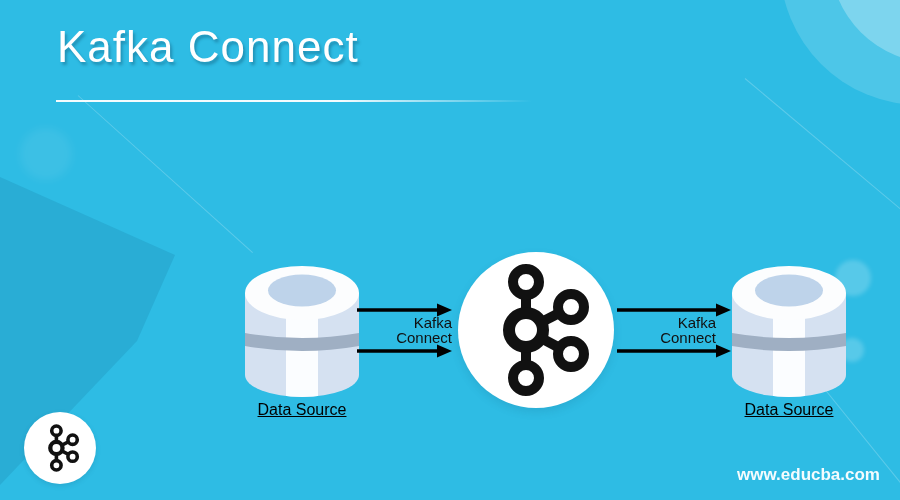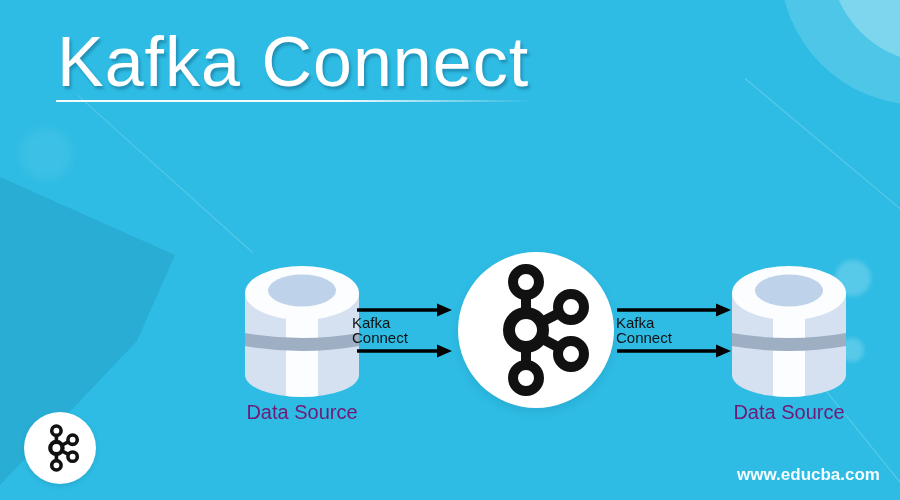--- a/index.html
+++ b/index.html
@@ -23,40 +23,40 @@
   .blob-a{left:835px;top:260px;width:36px;height:36px;background:rgba(255,255,255,0.20);filter:blur(2px);}
   .blob-b{left:840px;top:338px;width:24px;height:24px;background:rgba(255,255,255,0.20);filter:blur(2px);}
   .blob-c{left:20px;top:128px;width:52px;height:52px;background:rgba(255,255,255,0.07);filter:blur(4px);}
   .hairline{position:absolute;height:1px;background:rgba(255,255,255,0.22);transform-origin:left center;}
   .hl1{left:78px;top:95px;width:235px;transform:rotate(42deg);}
   .hl2{left:745px;top:78px;width:210px;transform:rotate(40deg);}
   .hl3{left:795px;top:352px;width:180px;transform:rotate(51deg);}
   
   .title{
     position:absolute;left:57px;top:22px;margin:0;
-    font-size:70px;font-weight:400;letter-spacing:1px;color:#fff;
+    font-size:44px;font-weight:400;letter-spacing:1px;color:#fff;
     text-shadow:2px 3px 3px rgba(18,92,122,0.45);
   }
   .title-underline{
     position:absolute;left:56px;top:100px;width:476px;height:2px;
     background:linear-gradient(to right,rgba(255,255,255,0.95) 60%,rgba(255,255,255,0));
   }
   
   .cyl{position:absolute;width:118px;height:138px;}
   .cyl-left{left:243px;top:263px;}
   .cyl-right{left:730px;top:263px;}
   .ds-label{
     position:absolute;width:160px;text-align:center;
-    font-size:20px;color:#701a75;
+    font-size:16px;color:#000000;text-decoration:underline;
   }
   .ds-label-left{left:222px;top:401px;}
   .ds-label-right{left:709px;top:401px;}
   .arrows{position:absolute;left:0;top:0;width:900px;height:500px;pointer-events:none;}
   .conn-label{
-    position:absolute;width:100px;text-align:left;
+    position:absolute;width:100px;text-align:right;
     font-size:15px;line-height:15px;color:#111;
   }
   .conn-left{left:352px;top:315px;}
   .conn-right{left:616px;top:315px;}
   .hub{
     position:absolute;left:458px;top:252px;width:156px;height:156px;
     background:#fff;border-radius:50%;
     box-shadow:0 4px 8px rgba(20,90,120,0.15);
     display:flex;align-items:center;justify-content:center;
   }

